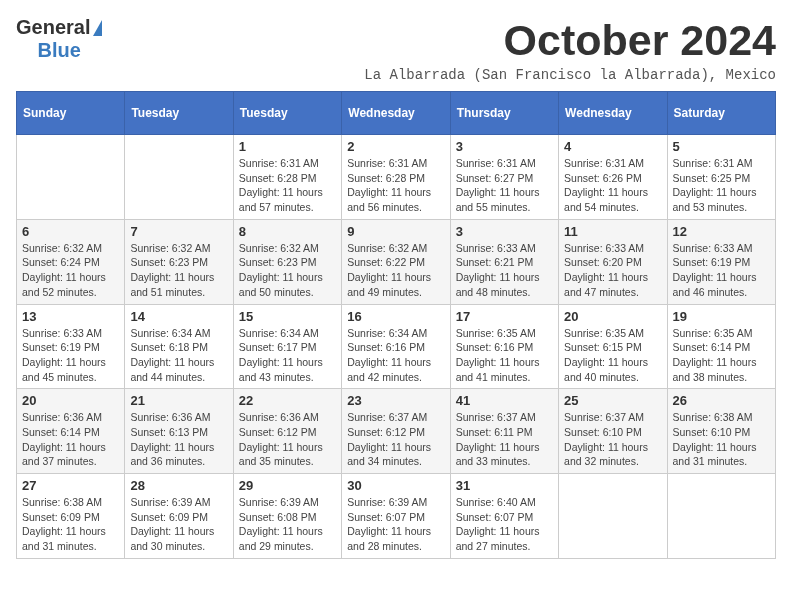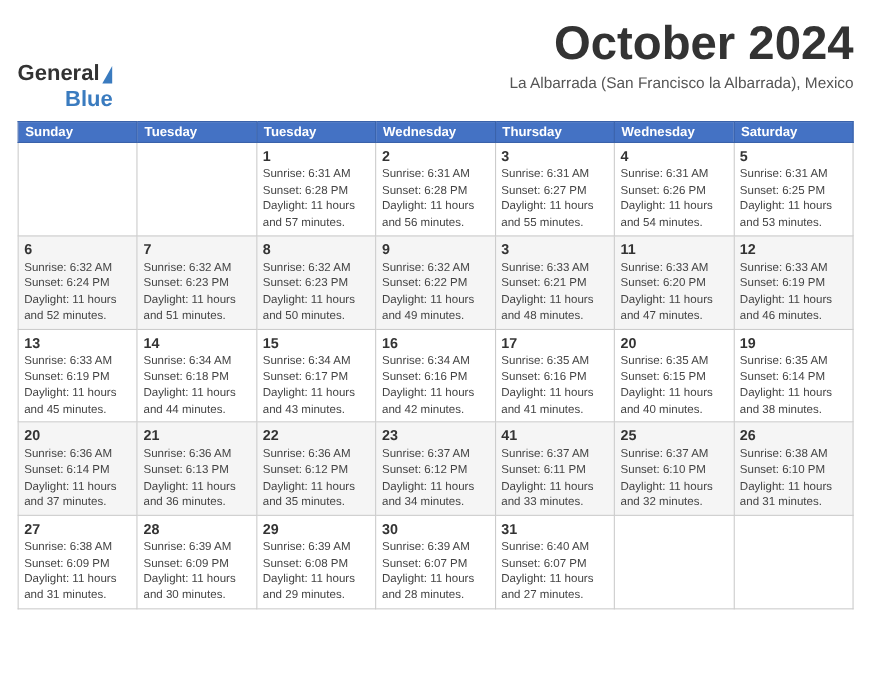--- a/index.html
+++ b/index.html
@@ -12,47 +12,47 @@
     }
     .header {
       display: flex;
       justify-content: space-between;
       align-items: flex-start;
       margin-bottom: 4px;
     }
     .logo {
       display: flex;
       flex-direction: column;
-      align-items: flex-end;
-      margin-top: 40px;
+      align-items: center;
     }
     .title-section {
       text-align: right;
     }
     .month-title {
       font-size: 43px;
       font-weight: bold;
       color: #333;
     }
     .subtitle {
       font-size: 14px;
       color: #555;
       margin-top: 2px;
+      font-family: Liberation Mono, monospace;
     }
     .calendar {
       width: 100%;
       border-collapse: collapse;
       margin-top: 8px;
       font-size: 11px;
     }
     .calendar thead th {
       background-color: #4472C4;
       color: #fff;
       text-align: left;
-      padding: 2px 6px;
+      padding: 14px 6px;
       font-size: 12px;
       font-weight: bold;
       border: 1px solid #3a62aa;
     }
     .calendar tbody td {
       border: 1px solid #ccc;
       vertical-align: top;
       padding: 4px 5px;
       width: 108px;
       min-height: 80px;

